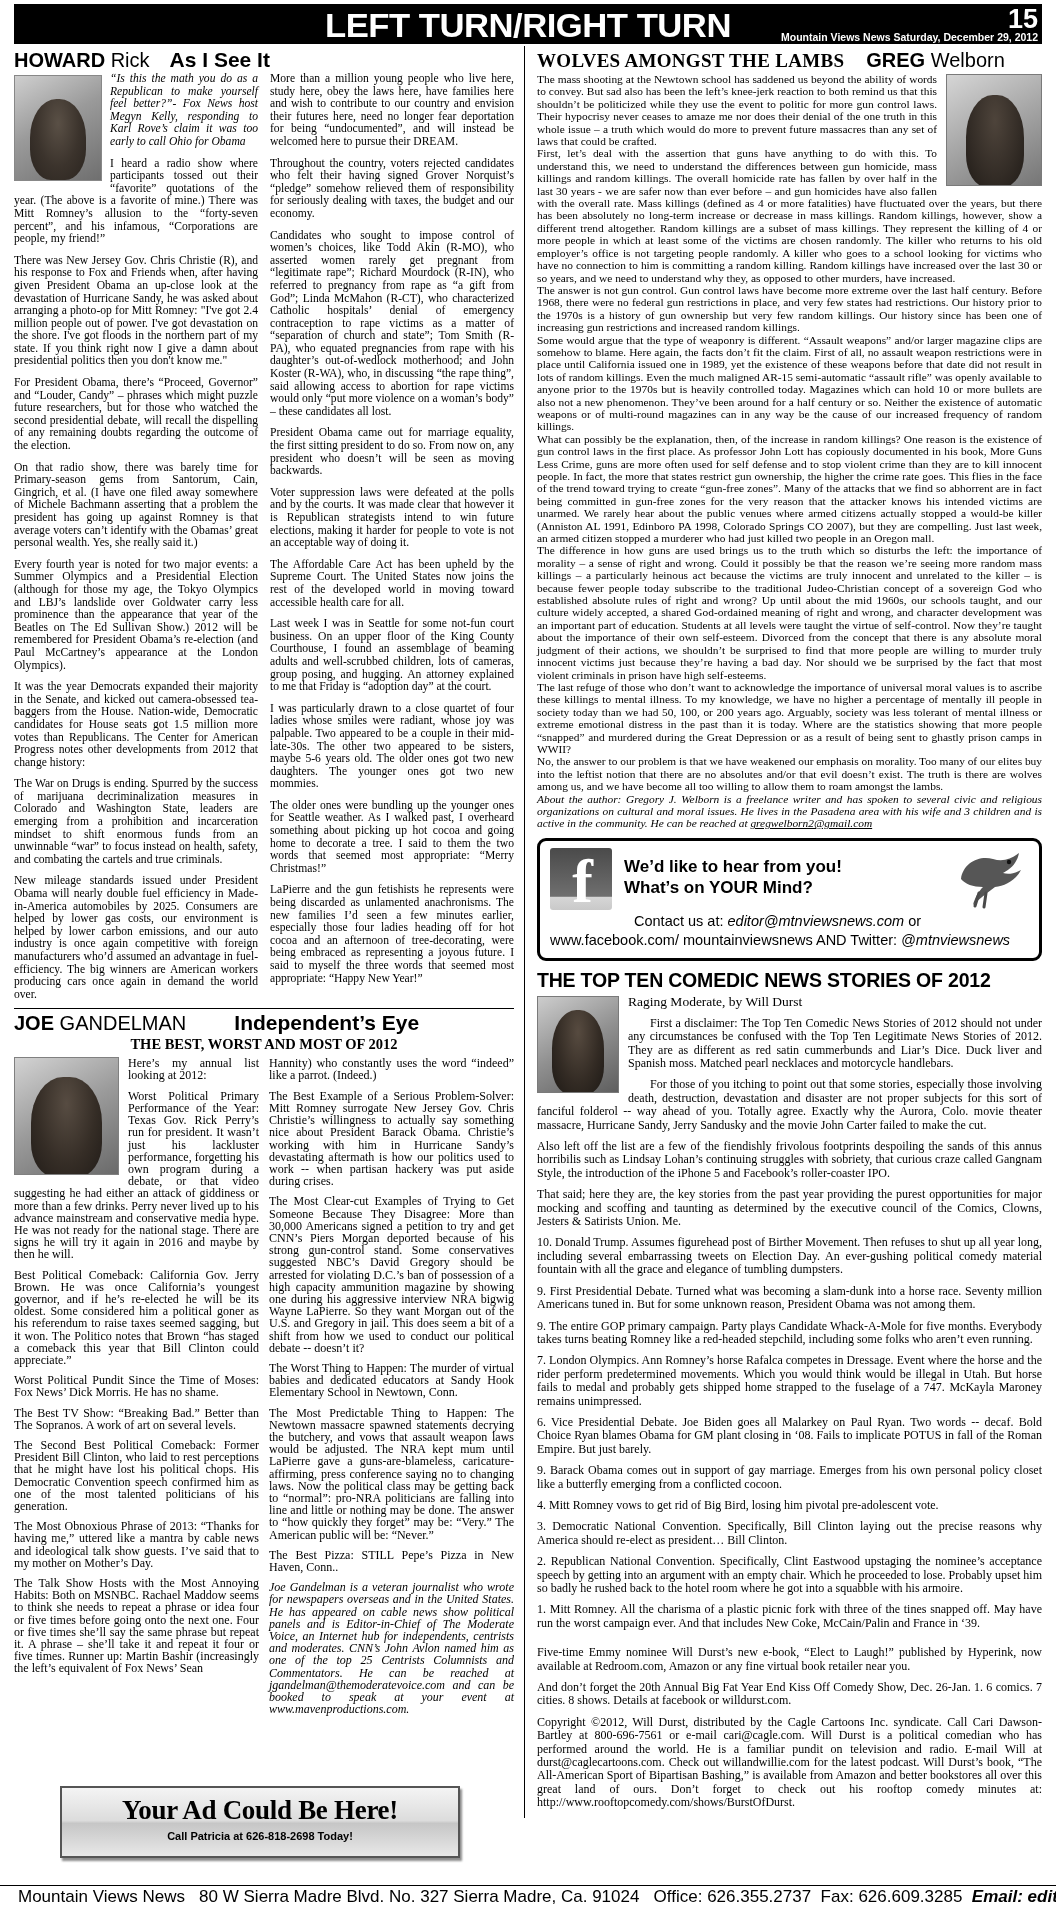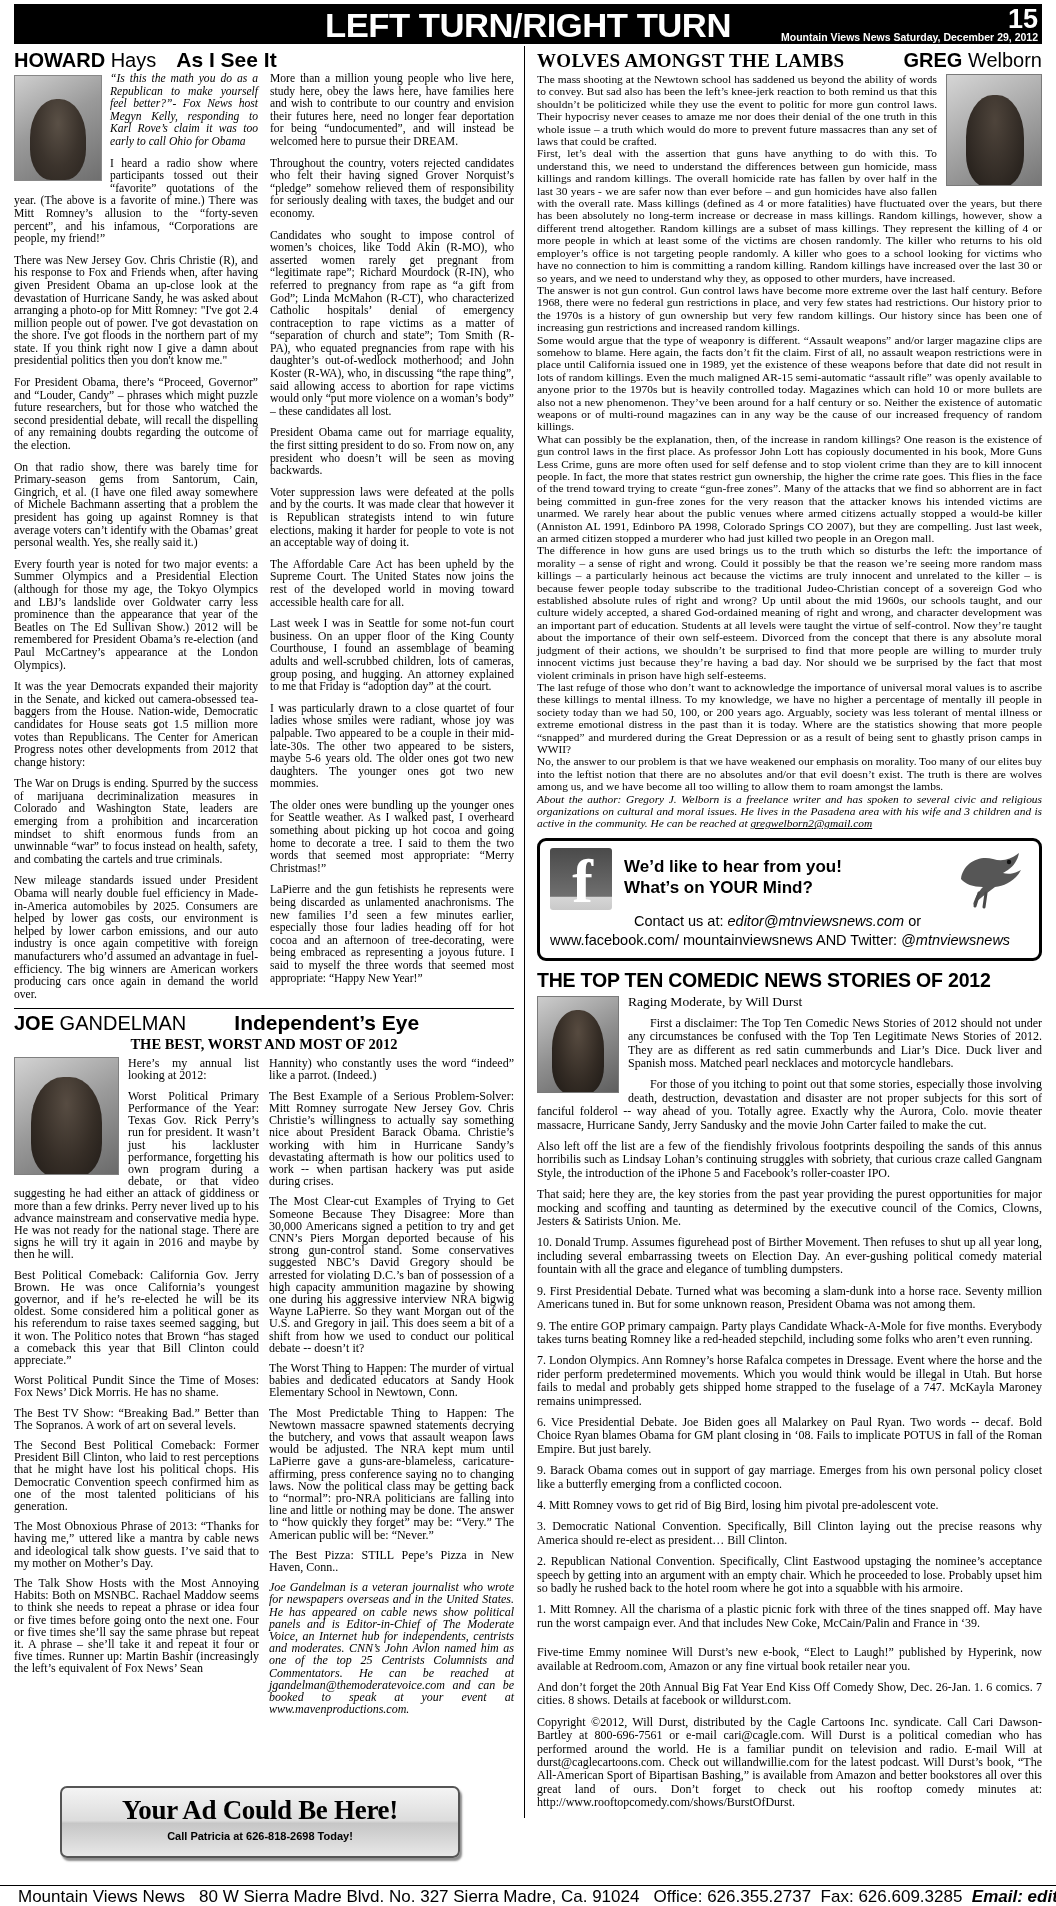--- a/index.html
+++ b/index.html
@@ -172,21 +172,21 @@
   }
   .joe-photo::after{
     content:""; position:absolute; left:16%; top:16%; width:68%; height:86%;
     background:radial-gradient(ellipse at 50% 27%, #574c42 0%, #352d26 58%, #211c18 100%);
     border-radius:46% 46% 34% 34%;
   }
 
   
   .ad-wrap { position:absolute; left:60px; bottom:52px; width:400px; }
   .ad-box {
-    border:2px solid #555; border-radius:7px;
+    border:2px solid #555; border-radius:0;
     background:linear-gradient(180deg,#f4f4f4 0%,#dcdcdc 48%,#c6c6c6 52%,#e8e8e8 100%);
     box-shadow:2px 3px 2px rgba(0,0,0,.45);
     text-align:center; padding:7px 6px 9px 6px;
   }
   .ad-line1 {
     font-family:"Liberation Serif", serif; font-weight:bold;
     font-size:27px; line-height:30px; letter-spacing:-0.3px;
   }
   .ad-line2 {
     font-family:"Liberation Sans", sans-serif; font-weight:bold;
@@ -217,21 +217,21 @@
     </div>
   </div>
 
   <div class="body-grid">
 
     <div class="left-half">
 
       <div class="byline-row">
         <div class="byline-name">
           <b>HOWARD</b>
-          <span class="light">Hays</span>
+          <span class="light">Rick</span>
         </div>
         <div class="col-head-script">As I See It</div>
       </div>
 
       <div class="twocol">
         <div class="flow-img"></div>
         <p class="pullquote">“Is this the math you do as a Republican to make yourself feel better?”- Fox News host Megyn Kelly, responding to Karl Rove’s claim it was too early to call Ohio for Obama</p>
         <p>I heard a radio show where participants tossed out their “favorite” quotations of the year.  (The above is a favorite of mine.)  There was Mitt Romney’s allusion to the “forty-seven percent”, and his infamous, “Corporations are people, my friend!”</p>
         <p>There was New Jersey Gov. Chris Christie (R), and his response to Fox and Friends when, after having given President Obama an up-close look at the devastation of Hurricane Sandy, he was asked about arranging a photo-op for Mitt Romney:  "I've got 2.4 million people out of power.  I've got devastation on the shore.  I've got floods in the northern part of my state.  If you think right now I give a damn about presidential politics then you don't know me."</p>
         <p>For President Obama, there’s “Proceed, Governor” and “Louder, Candy” – phrases which might puzzle future researchers, but for those who watched the second presidential debate, will recall the dispelling of any remaining doubts regarding the outcome of the election.</p>
@@ -282,21 +282,21 @@
           <p>The Worst Thing to Happen: The murder of virtual babies and dedicated educators at Sandy Hook Elementary School in Newtown, Conn.</p>
           <p>The Most Predictable Thing to Happen: The Newtown massacre spawned statements decrying the butchery, and vows that assault weapon laws would be adjusted. The NRA kept mum until LaPierre gave a guns-are-blameless, caricature-affirming, press conference saying no to changing laws. Now the political class may be getting back to “normal”: pro-NRA politicians are falling into line and little or nothing may be done. The answer to “how quickly they forget” may be: “Very.” The American public will be: “Never.”</p>
           <p>The Best Pizza: STILL Pepe’s Pizza in New Haven, Conn..</p>
           <p class="italic">Joe Gandelman is a veteran journalist who wrote for newspapers overseas and in the United States. He has appeared on cable news show political panels and is Editor-in-Chief of The Moderate Voice, an Internet hub for independents, centrists and moderates. CNN’s John Avlon named him as one of the top 25 Centrists Columnists and Commentators. He can be reached at jgandelman@themoderatevoice.com and can be booked to speak at your event at www.mavenproductions.com.</p>
         </div>
       </div>
     </div>
 
     <div class="right-half">
 
-      <div class="byline-row" style="justify-content:space-between; gap:22px;">
+      <div class="byline-row" style="gap:22px;">
         <div class="col-head-serif">WOLVES AMONGST THE LAMBS</div>
         <div class="byline-name">
           <b>GREG</b>
           <span class="light">Welborn</span>
         </div>
       </div>
 
       <div class="onecol">
         <div class="greg-photo"></div>
         <p>The  mass shooting at the Newtown school has saddened us beyond the ability of words to convey.  But sad also has been the left’s knee-jerk reaction to both remind us that this shouldn’t be politicized while they use the event to politic for more gun control laws.  Their hypocrisy never ceases to amaze me nor does their denial of the one truth in this whole issue – a truth which would do more to prevent future massacres than any set of laws that could be crafted.</p>

